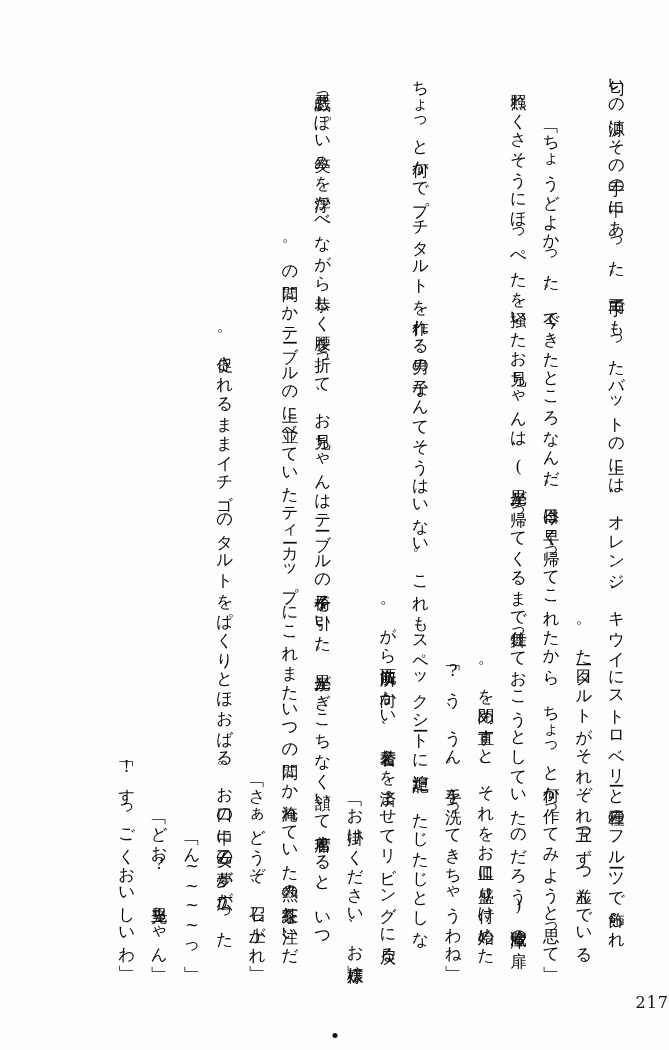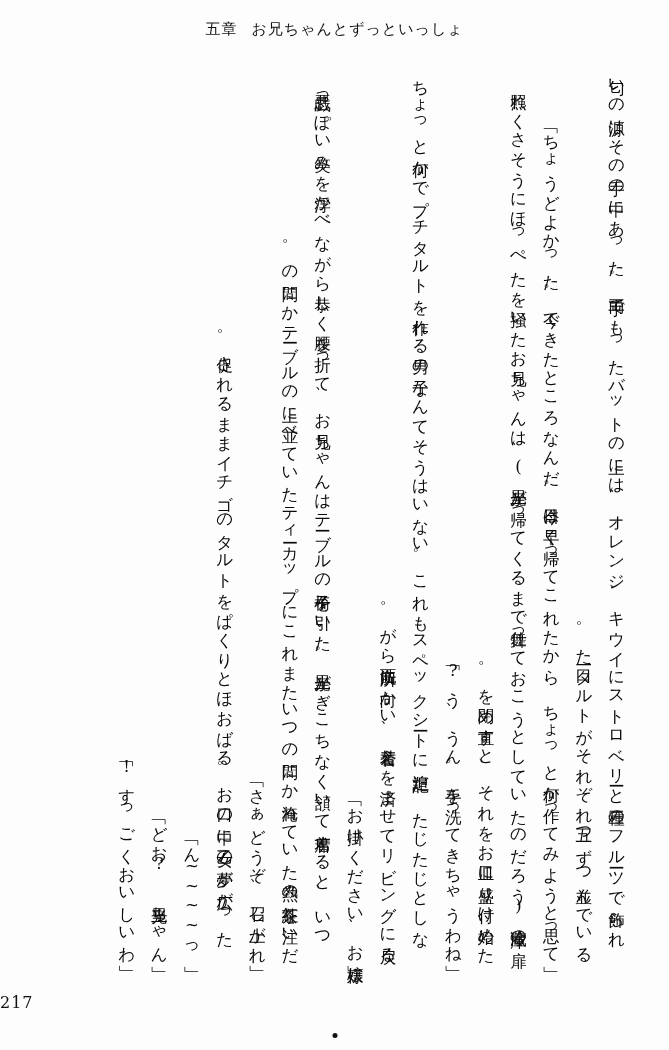--- a/index.html
+++ b/index.html
@@ -72,21 +72,21 @@
   .vtext p.dial {
     text-indent: 0;
   }
 
   
   .folio {
     position: absolute;
     bottom: 38px;
     left: 0;
     width: 669px;
-    text-align: left;
+    text-align: right;
     font-size: 16px;
     letter-spacing: 1px;
     color: #111;
   }
 
   
   .dot-mark {
     position: absolute;
     bottom: 12px;
     left: 50%;
@@ -95,23 +95,20 @@
     height: 5px;
     border-radius: 50%;
     background: #111;
   }
 </style>
 </head>
 <body>
 
 <div class="page">
 
-  <div class="header">
-    <span class="chap-num">五章</span><span>お兄ちゃんとずっといっしょ</span>
-  </div>
 
   <div class="body-wrap">
     <div class="vtext">
       <p class="ind">匂いの源はその手の中にあった。両手でもったバットの上には、オレンジ、キウイにストロベリーと三種のフルーツで飾られた一口タルトがそれぞれ五つずつ並んでいる。</p>
       <p class="dial">「ちょうどよかった。今できたところなんだ。今日は早く帰ってこれたから、ちょっと何か作ってみようと思って」</p>
       <p class="ind">照れくさそうにほっぺたを掻いたお兄ちゃんは、(光里が帰ってくるまで仕舞っておこうとしていたのだろう)冷蔵庫の扉を閉め直すと、それをお皿に盛り付け始めた。</p>
       <p class="dial">「う、うん。手を洗ってきちゃうわね?」</p>
       <p class="ind">ちょっと何かでプチタルトを作れる男の子なんてそうはいない。これもスペックシートに追記だ。たじたじとしながら洗面所に向かい、着替えを済ませてリビングに戻る。</p>
       <p class="dial">「お掛けください、お嬢様」</p>
       <p class="ind">悪戯っぽい笑みを浮かべながら恭しく腰を折って、お兄ちゃんはテーブルの椅子を引いた。光里がぎこちなく頷いて着席すると、いつの間にかテーブルの上に並べていたティーカップにこれまたいつの間にか淹れていた熱々の紅茶を注いだ。</p>

